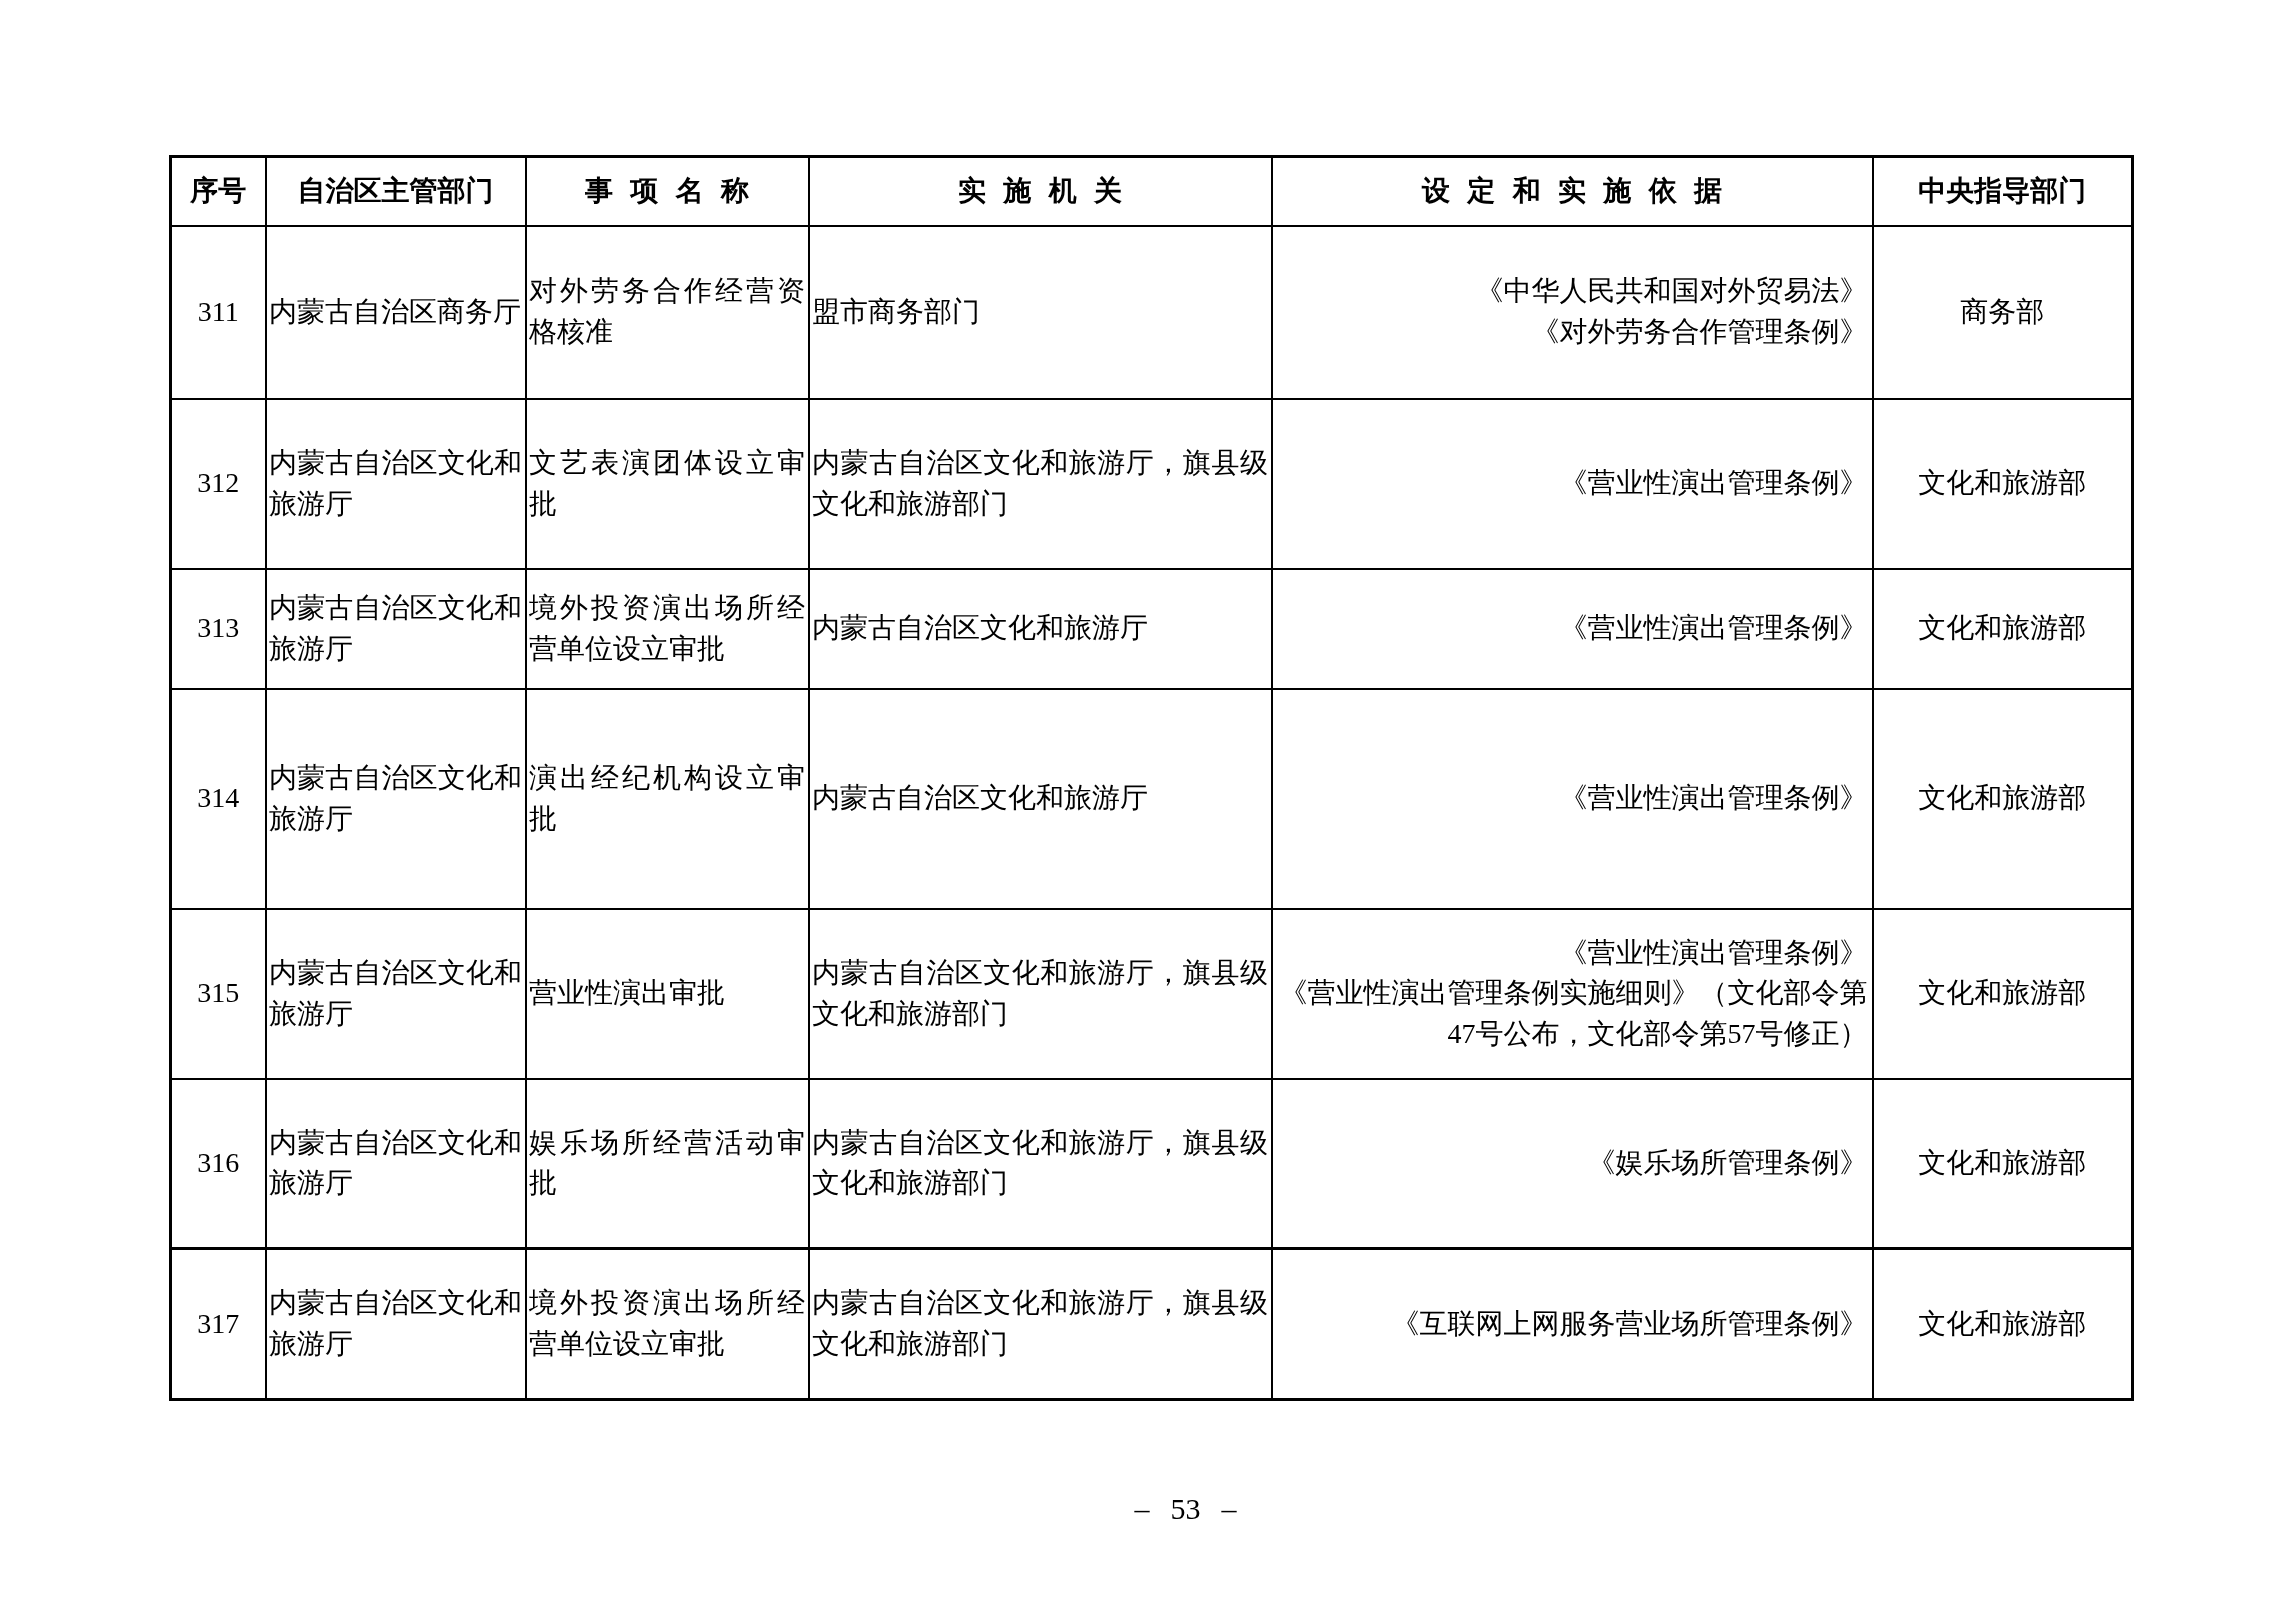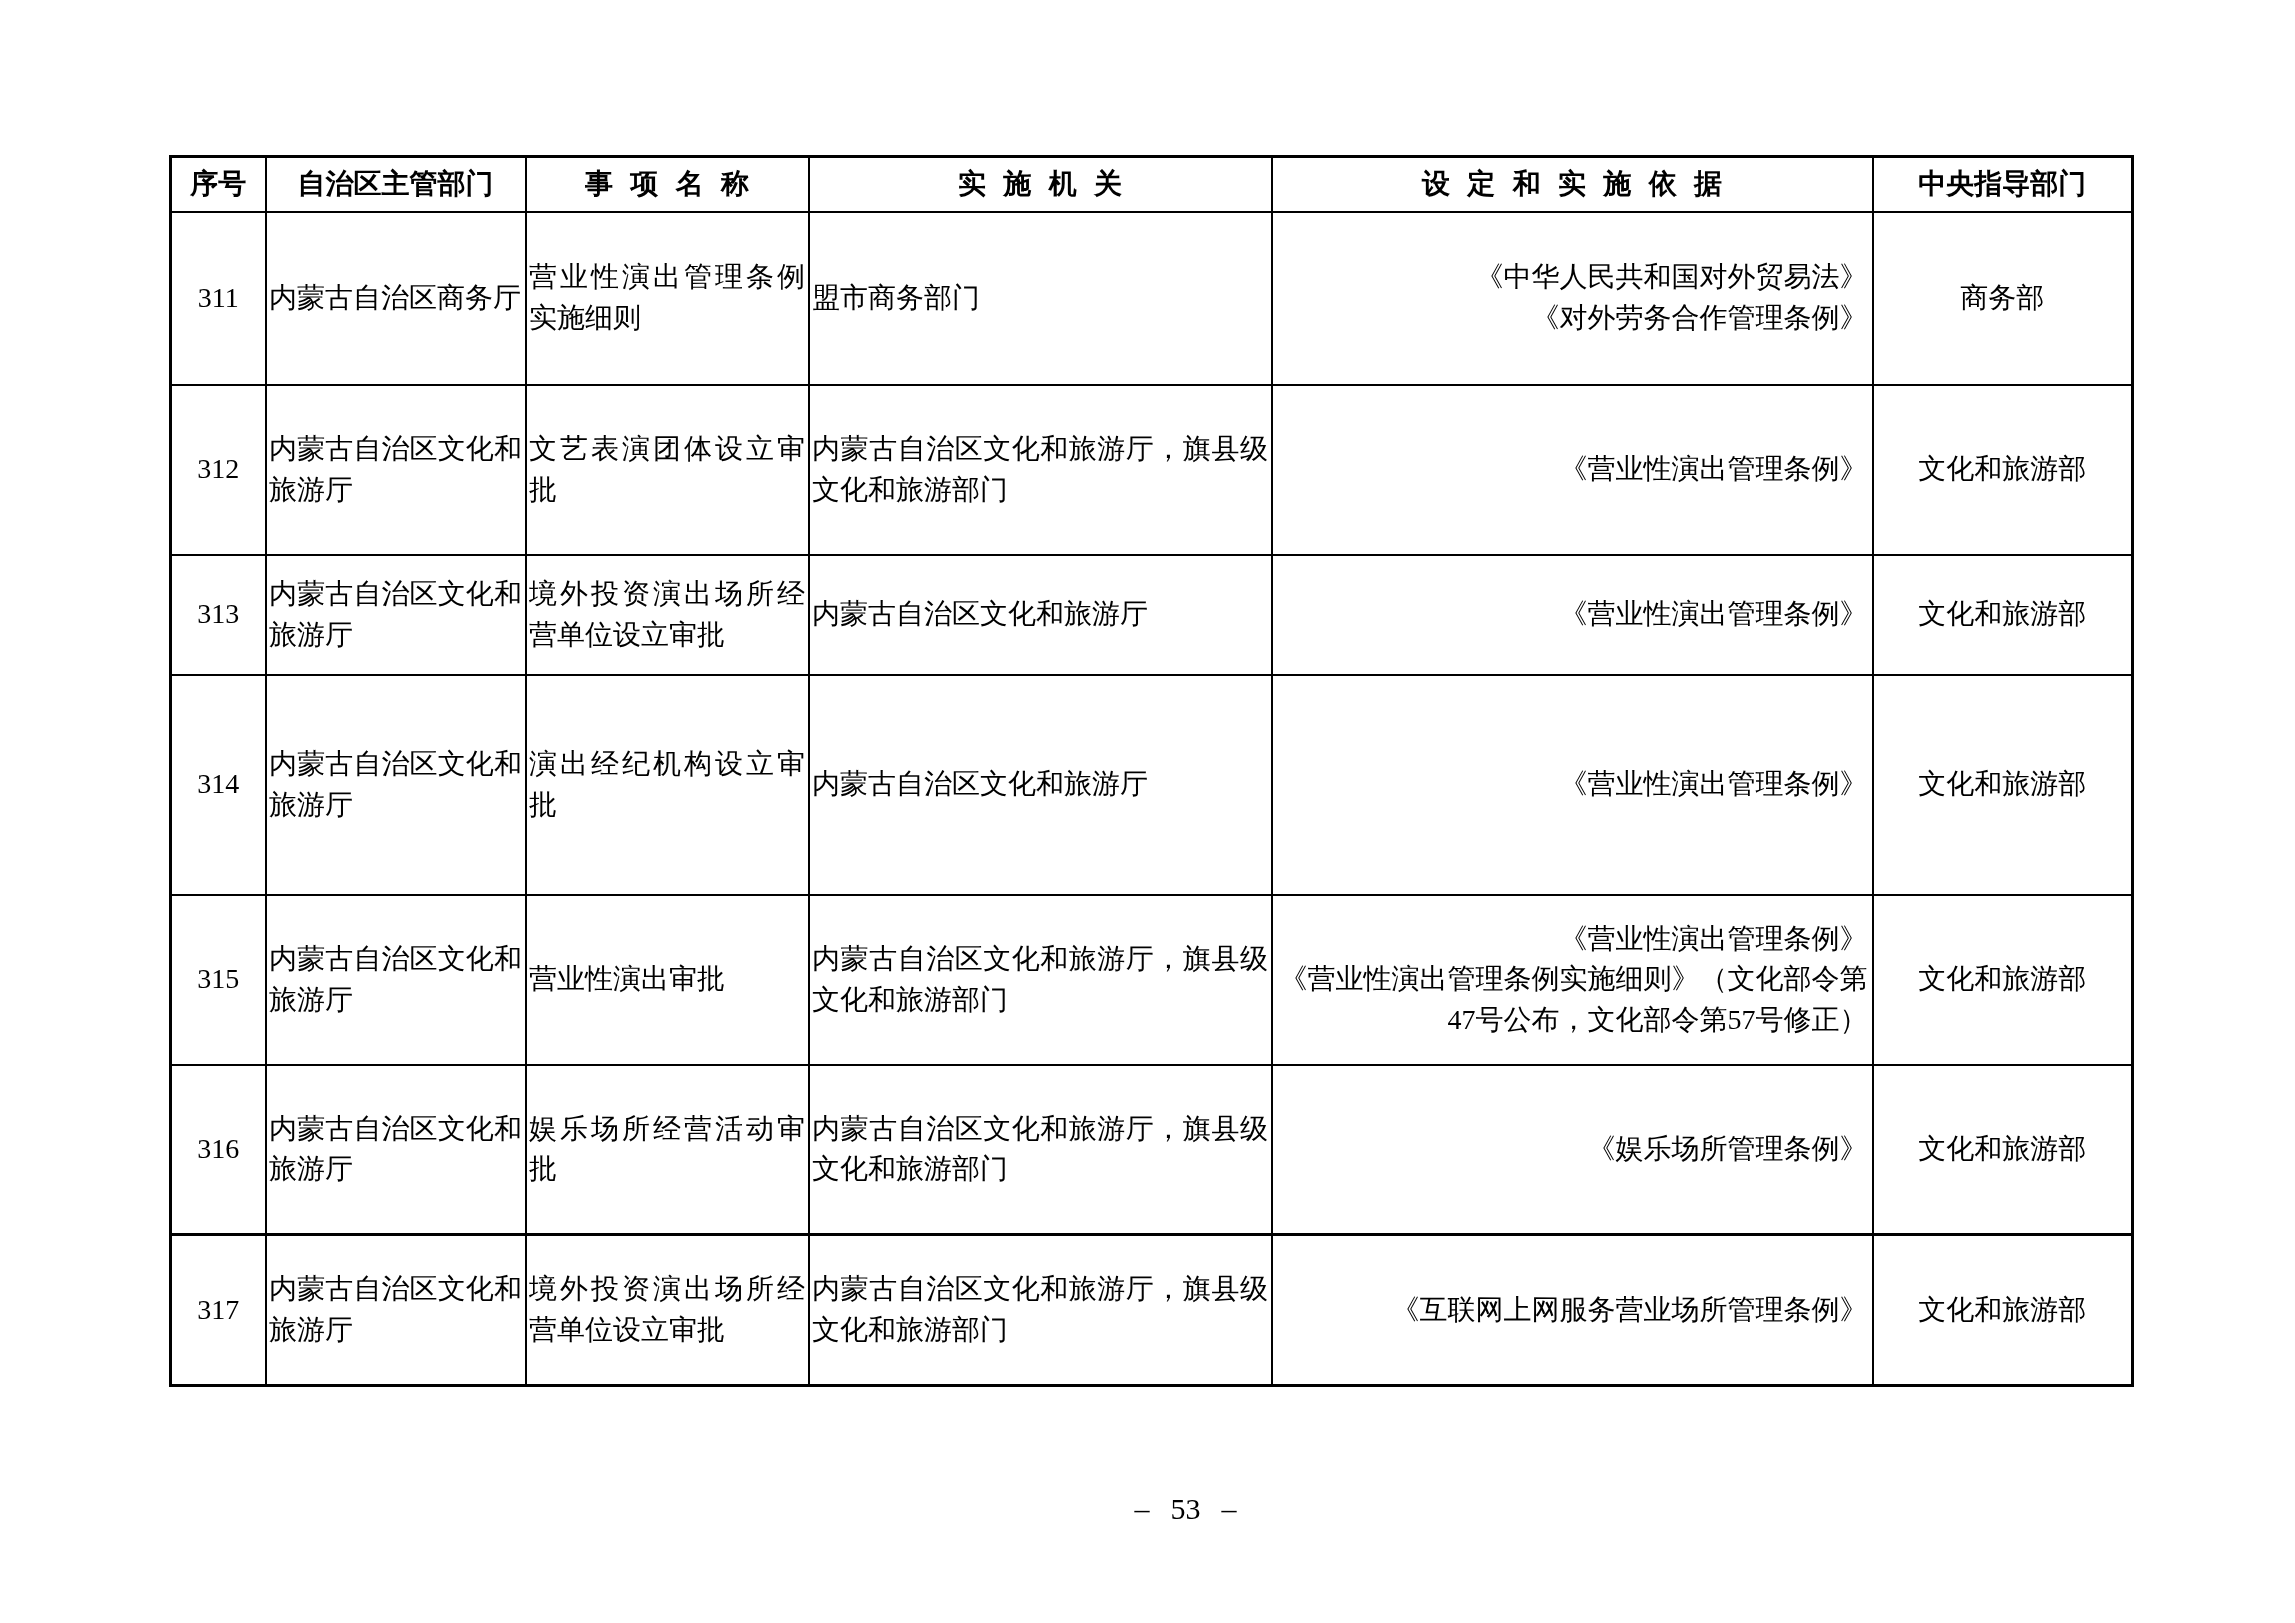--- a/index.html
+++ b/index.html
@@ -12,21 +12,21 @@
   .approval-table {
     position:absolute; left:169px; top:155px;
     width:1963px;
     border-collapse:collapse; table-layout:fixed;
     border:3.3px solid #000;
   }
   .approval-table th, .approval-table td {
     border:2px solid #000;
     overflow:hidden;
   }
-  .approval-table thead tr { height:55px; }
+  .approval-table thead tr { height:69px; }
   .approval-table th {
     font-family:"Liberation Sans","DejaVu Sans",sans-serif;
     font-weight:bold; font-size:28px;
     text-align:center; vertical-align:middle;
     padding:0;
   }
   .approval-table th.ls { letter-spacing:0.62em; text-indent:0.62em; }
   .approval-table td {
     font-size:28px; line-height:1.45;
     vertical-align:middle;
@@ -72,21 +72,21 @@
       <th class="ls">事项名称</th>
       <th class="ls">实施机关</th>
       <th class="ls">设定和实施依据</th>
       <th>中央指导部门</th>
     </tr>
   </thead>
   <tbody>
     <tr class="r-311">
       <td class="c-id">311</td>
       <td class="c-dept">内蒙古自治区商务厅</td>
-      <td class="c-item">营业性演出管理条例实施细则</td>
+      <td class="c-item">对外劳务合作经营资格核准</td>
       <td class="c-agency">盟市商务部门</td>
       <td class="c-basis">《中华人民共和国对外贸易法》
 《对外劳务合作管理条例》</td>
       <td class="c-central">商务部</td>
     </tr>
     <tr class="r-312">
       <td class="c-id">312</td>
       <td class="c-dept">内蒙古自治区文化和旅游厅</td>
       <td class="c-item">文艺表演团体设立审批</td>
       <td class="c-agency">内蒙古自治区文化和旅游厅，旗县级文化和旅游部门</td>

